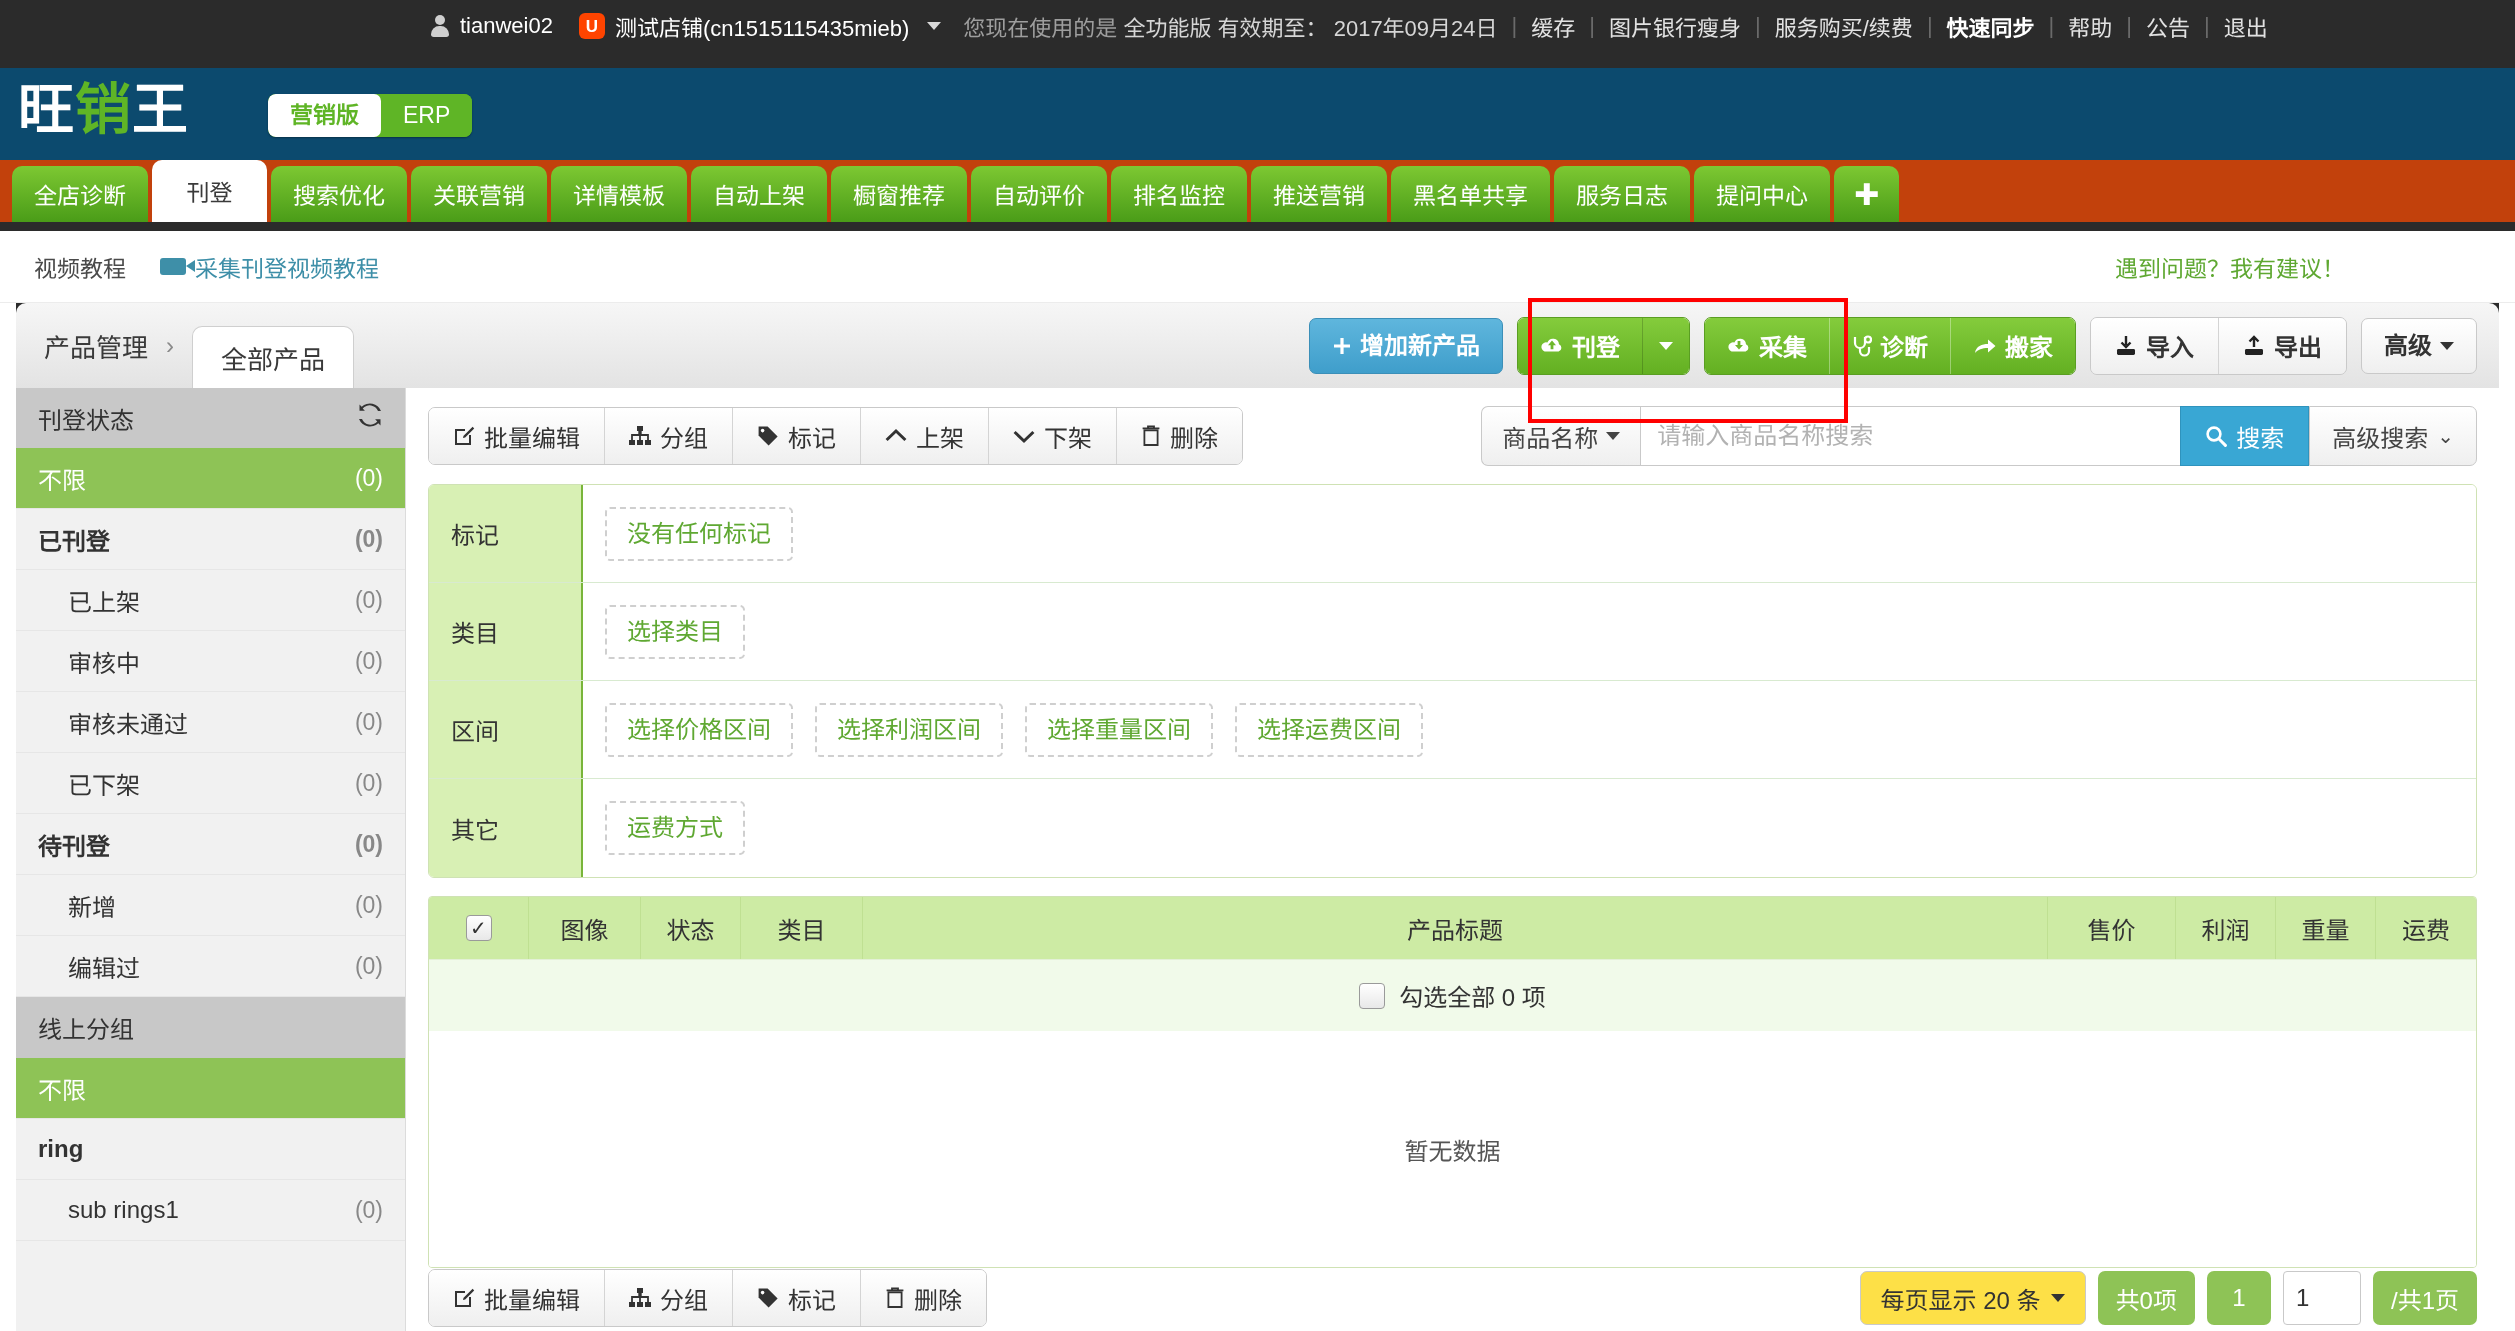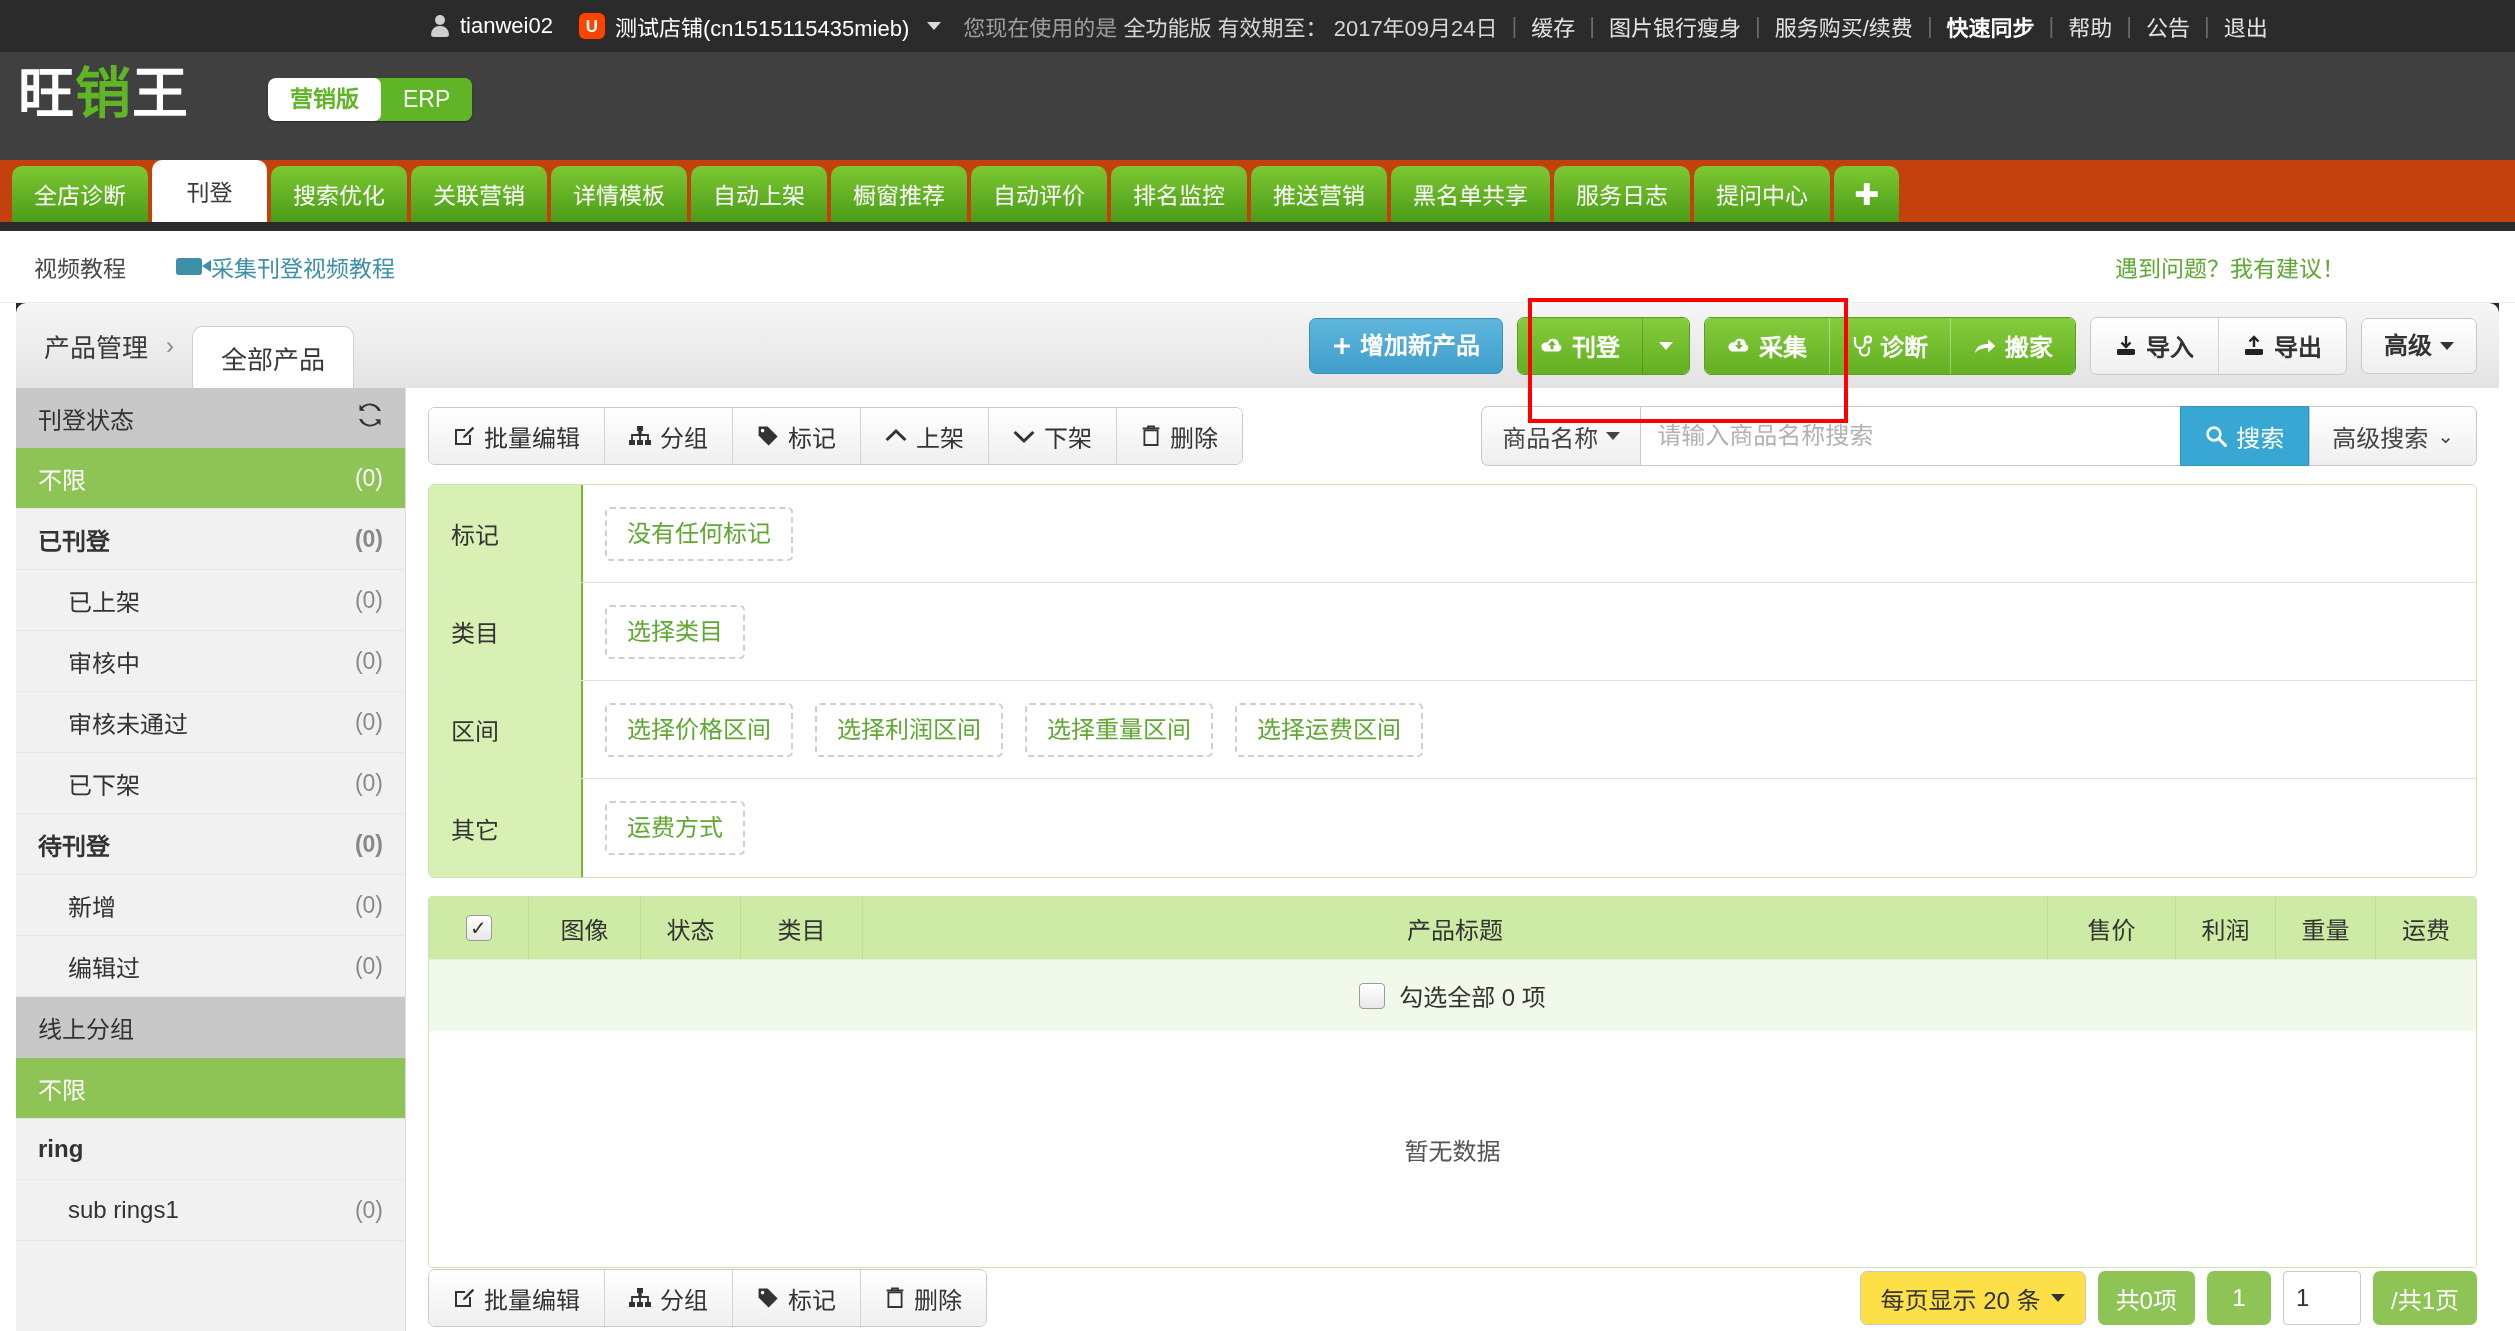--- a/index.html
+++ b/index.html
@@ -49,22 +49,22 @@
     border-top:8px solid #d9d9d9; margin-left:8px;
   }
   .tb-notice { color:#9e9e9e; margin-left:22px; }
   .tb-notice .hl { color:#d6d6d6; }
   .tb-sep { color:#6a6a6a; margin: 0 14px; }
   .tb-link { color:#e2e2e2; text-decoration:none; cursor:pointer; }
   .tb-link.bold { font-weight:bold; color:#fff; }
 
   
   .logo-row{
-    position:absolute; top:52px; left:0; width:100%; height:110px;
-    background:#404040;
+    position:absolute; top:68px; left:0; width:100%; height:110px;
+    background:#0c4a6e;
   }
   .logo {
     position:absolute; left:18px; top:14px;
     font-size:56px; font-weight:bold; color:#ffffff;
     letter-spacing:1px; line-height:1;
     font-family:"DejaVu Sans","Liberation Sans",sans-serif;
   }
   .logo .g { color:#5fb526; }
   .verswitch{
     position:absolute; left:268px; top:26px;
@@ -104,21 +104,21 @@
   }
 
   
   .tutorial-strip{
     height:72px; display:flex; align-items:center;
     padding:0 34px; border-bottom:1px solid #ececec;
     position:relative;
   }
   .tut-label{ font-size:23px; color:#4a4a4a; }
   .tut-link{
-    margin-left:50px; font-size:23px; color:#3e8fa8; cursor:pointer;
+    margin-left:34px; font-size:23px; color:#3e8fa8; cursor:pointer;
     display:flex; align-items:center; gap:9px;
   }
   .cam-icon{
     width:26px; height:17px; background:#3e8fa8; border-radius:3px;
     position:relative; display:inline-block;
   }
   .cam-icon::after{
     content:""; position:absolute; right:-9px; top:2px;
     border-top:6px solid transparent; border-bottom:6px solid transparent;
     border-right:9px solid #3e8fa8;

